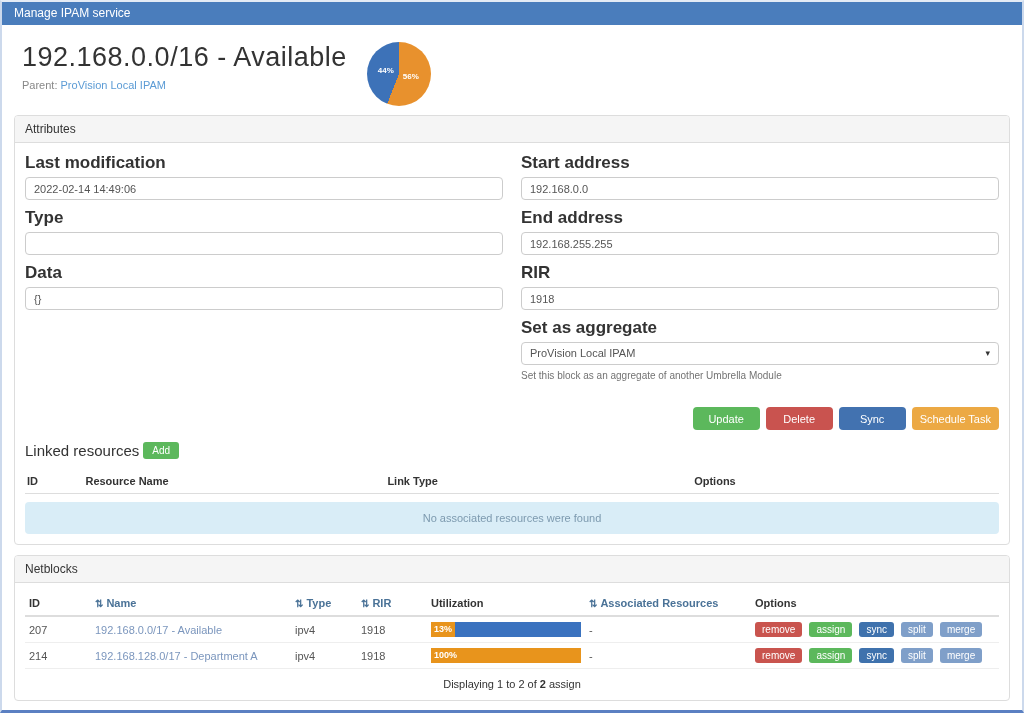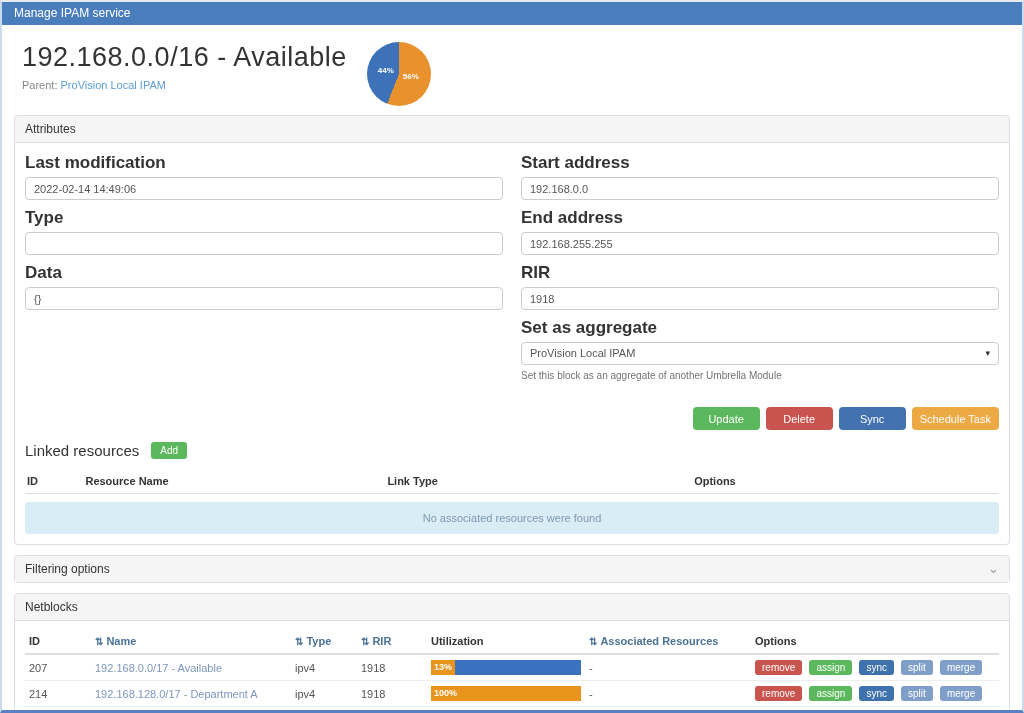--- a/index.html
+++ b/index.html
@@ -48,21 +48,21 @@
 
   .actions { display:flex; justify-content:flex-end; gap:6px; margin:18px 0 12px; }
   .btn { border:none; border-radius:4px; color:#fff; font-size:11px; height:23px;
          min-width:67px; padding:0 8px; cursor:pointer; font-family:"Liberation Sans", sans-serif; }
   .btn-update { background:#5cb85c; }
   .btn-delete { background:#c9534f; }
   .btn-sync { background:#4272b0; }
   .btn-schedule { background:#eca944; }
 
   
-  .linked-head { display:flex; align-items:center; gap:12px; margin:6px 0 10px; }
+  .linked-head { display:flex; align-items:center; gap:4px; margin:6px 0 10px; }
   .linked-head h2 { font-size:15px; font-weight:400; color:#333; }
   .btn-add { background:#5cb85c; color:#fff; border:none; border-radius:3px;
              font-size:10px; padding:3px 9px; cursor:pointer; }
   table { width:100%; border-collapse:collapse; }
   .linked-table th { text-align:left; font-size:11px; color:#333; padding:6px 2px;
                      border-bottom:1px solid #ddd; font-weight:bold; }
   .alert-info { margin-top:8px; background:#d9edf7; border-radius:4px; padding:10px;
                 text-align:center; font-size:11px; color:#7d9aaf; }
 
   .chevron { color:#999; font-size:13px; line-height:10px; }
@@ -172,26 +172,20 @@
               <th style="width:31.5%">Link Type</th>
               <th>Options</th>
             </tr>
           </thead>
         </table>
         <div class="alert-info">No associated resources were found</div>
       </div>
     </div>
   </div>
 
-  <div class="panel">
-    <div class="panel-heading solo">
-      <span>Filtering options</span>
-      <span class="chevron">⌄</span>
-    </div>
-  </div>
 
   <div class="panel">
     <div class="panel-heading">Netblocks</div>
     <div class="panel-body" style="padding:8px 10px 6px;">
       <table class="nb-table">
         <thead>
           <tr>
             <th class="plain" style="width:66px">ID</th>
             <th class="sortable" style="width:200px"><span class="sort-icon">⇅</span><span>Name</span></th>
             <th class="sortable" style="width:66px"><span class="sort-icon">⇅</span><span>Type</span></th>

